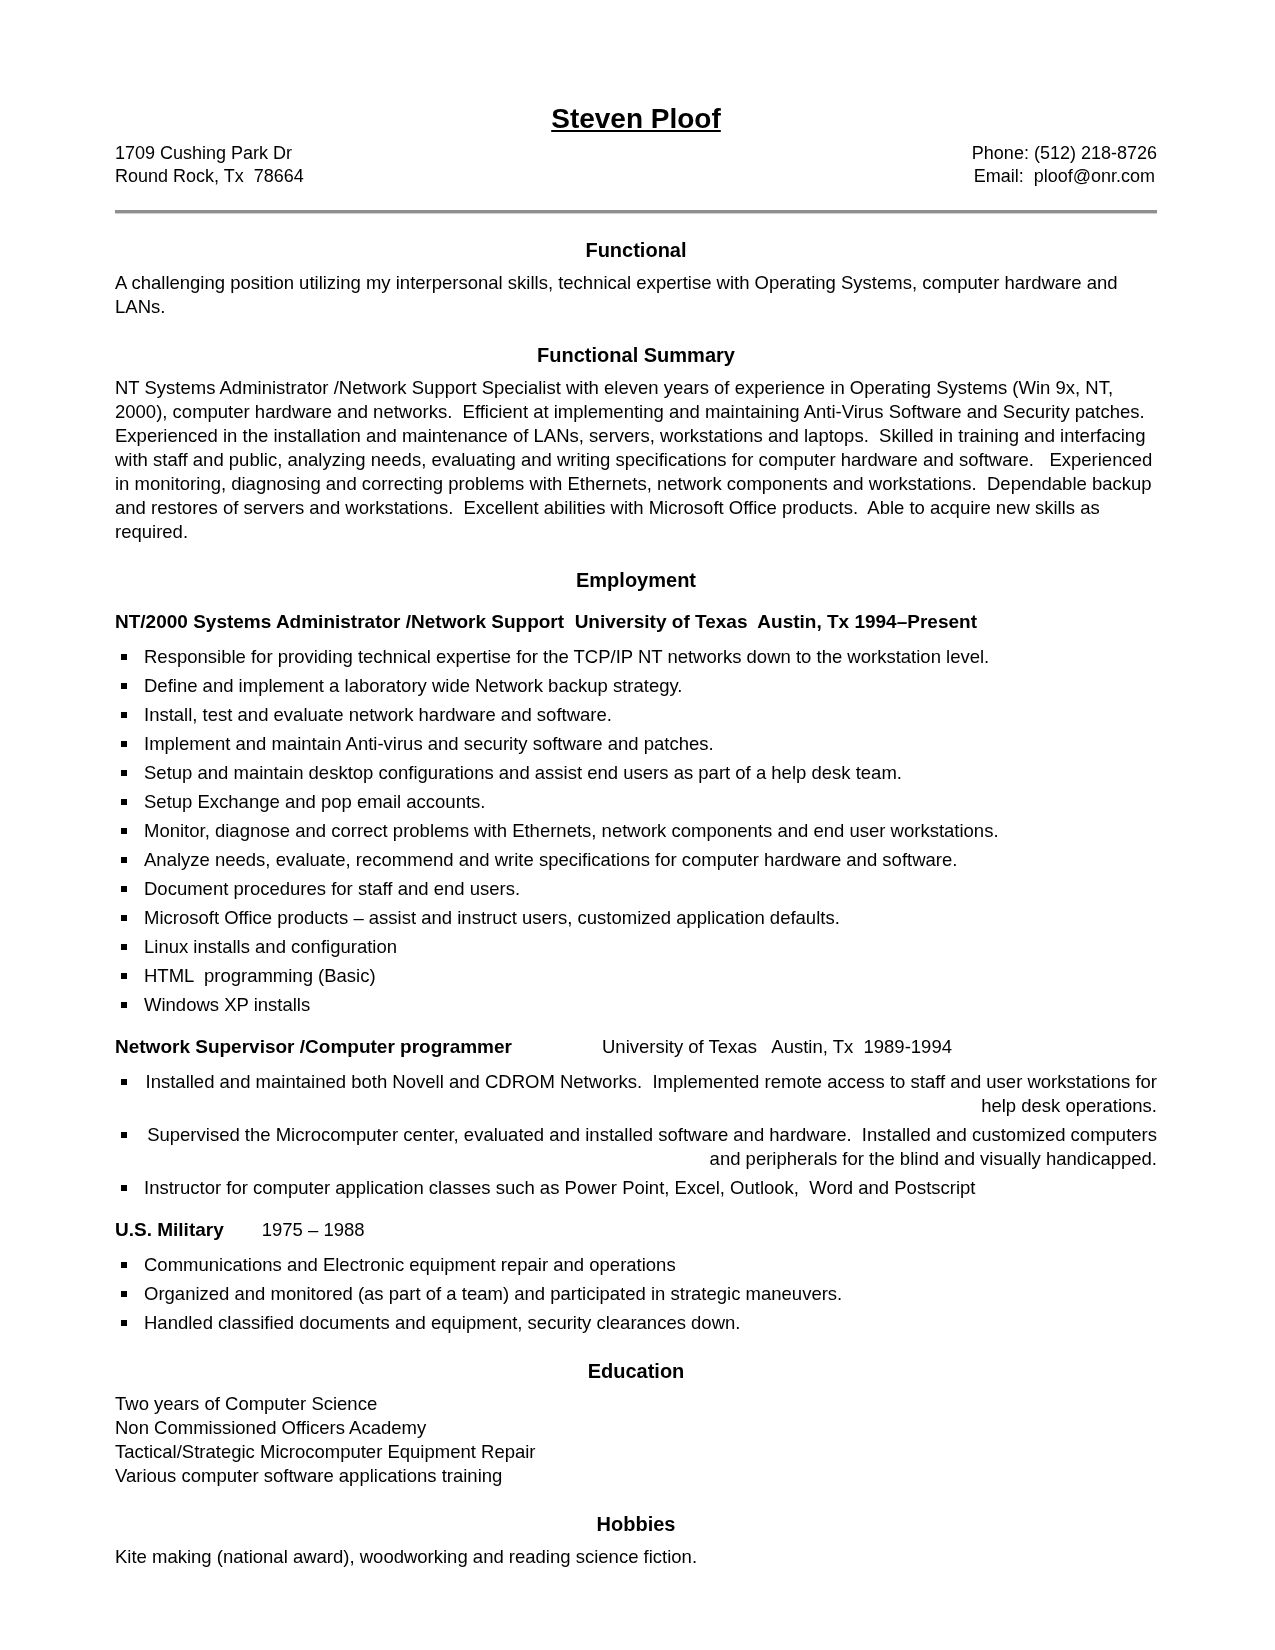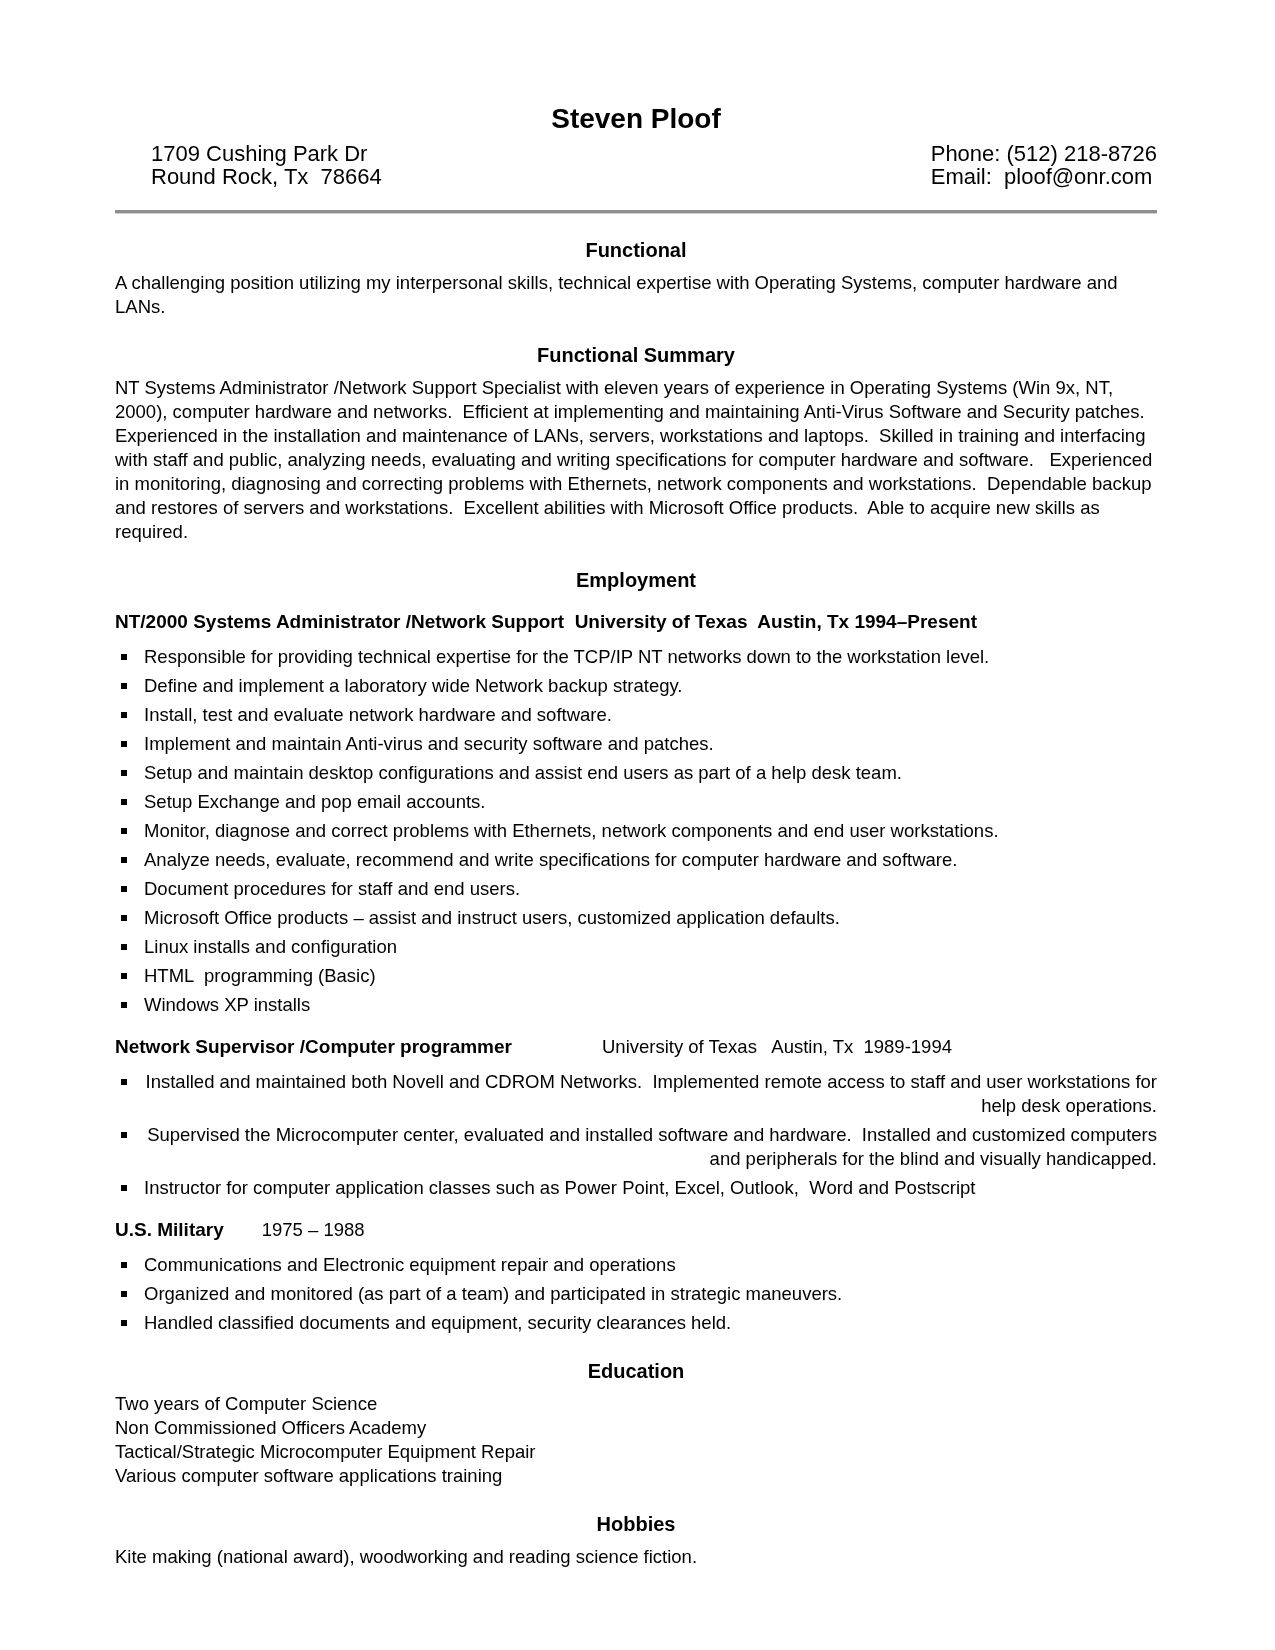--- a/index.html
+++ b/index.html
@@ -13,30 +13,30 @@
     font-family: "Liberation Sans", sans-serif;
     color: #000000;
     overflow: hidden;
   }
   .name {
     font-size: 28px;
     font-weight: bold;
     text-align: center;
     margin: 0 0 6px 0;
     line-height: 34px;
+    text-decoration: underline;
   }
   .contact-row {
     display: flex;
     justify-content: space-between;
-    font-size: 22px;
+    font-size: 18px;
     line-height: 23px;
-    margin-left: 36px;
   }
   .contact-left div, .contact-right div { white-space: pre; }
-  .contact-right { text-align: left; }
+  .contact-right { text-align: center; }
   .divider {
     height: 3px;
     background: #8f8f8f;
     border-bottom: 1px solid #cfcfcf;
     margin-top: 22px;
   }
   .section-heading {
     font-size: 20px;
     font-weight: bold;
     text-align: center;
@@ -193,21 +193,21 @@
     <li>
         <span class="blt"></span>
         <span class="bullet-text">Communications and Electronic equipment repair and operations</span>
       </li>
     <li>
         <span class="blt"></span>
         <span class="bullet-text">Organized and monitored (as part of a team) and participated in strategic maneuvers.</span>
       </li>
     <li>
         <span class="blt"></span>
-        <span class="bullet-text">Handled classified documents and equipment, security clearances held.</span>
+        <span class="bullet-text">Handled classified documents and equipment, security clearances down.</span>
       </li>
   </ul>
 
   <h2 class="section-heading">Education</h2>
   <div>
     <div class="plain-line">Two years of Computer Science</div>
     <div class="plain-line">Non Commissioned Officers Academy</div>
     <div class="plain-line">Tactical/Strategic Microcomputer Equipment Repair</div>
     <div class="plain-line">Various computer software applications training</div>
   </div>

